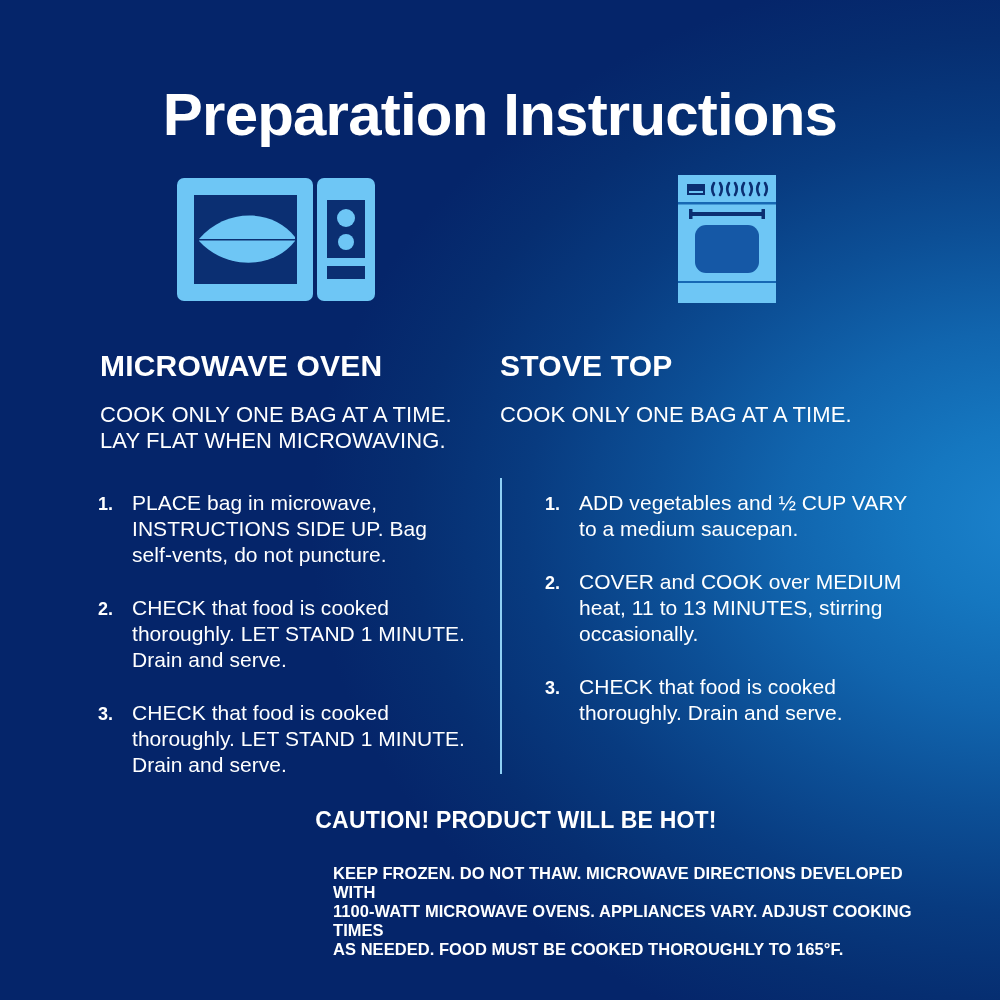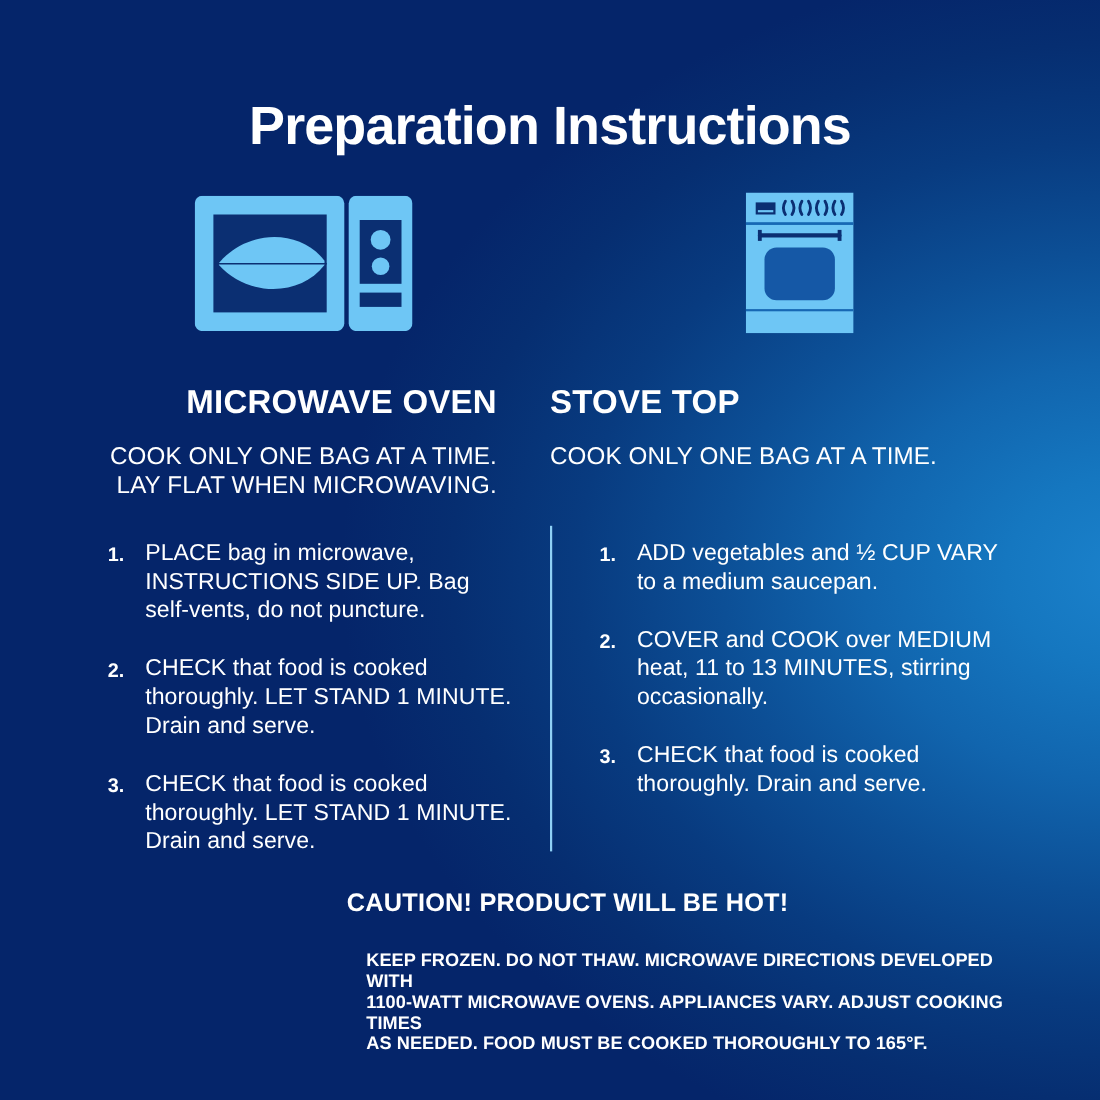--- a/index.html
+++ b/index.html
@@ -33,21 +33,21 @@
     overflow: hidden;
   }
 
   
   .title {
     position: absolute;
     top: 76px;
     left: 0;
     width: 1000px;
     text-align: center;
-    font-size: 49px;
+    font-size: 60px;
     line-height: 78px;
     font-weight: 700;
     letter-spacing: -0.8px;
     color: #ffffff;
   }
 
   
   .icon-row {
     position: absolute;
     top: 175px;
@@ -69,21 +69,21 @@
     top: 0px;
     width: 98px;
     height: 128px;
   }
 
   
   .col-head {
     position: absolute;
     top: 347px;
   }
-  .col-head.left  { left: 100px; text-align: right; }
+  .col-head.left  { left: 100px; text-align: left; }
   .col-head.right { left: 500px; width: 456px; text-align: left; }
 
   .col-title {
     font-size: 30px;
     line-height: 37px;
     font-weight: 700;
     letter-spacing: 0.2px;
     margin: 0 0 3px 0;
   }
   .col-sub {

